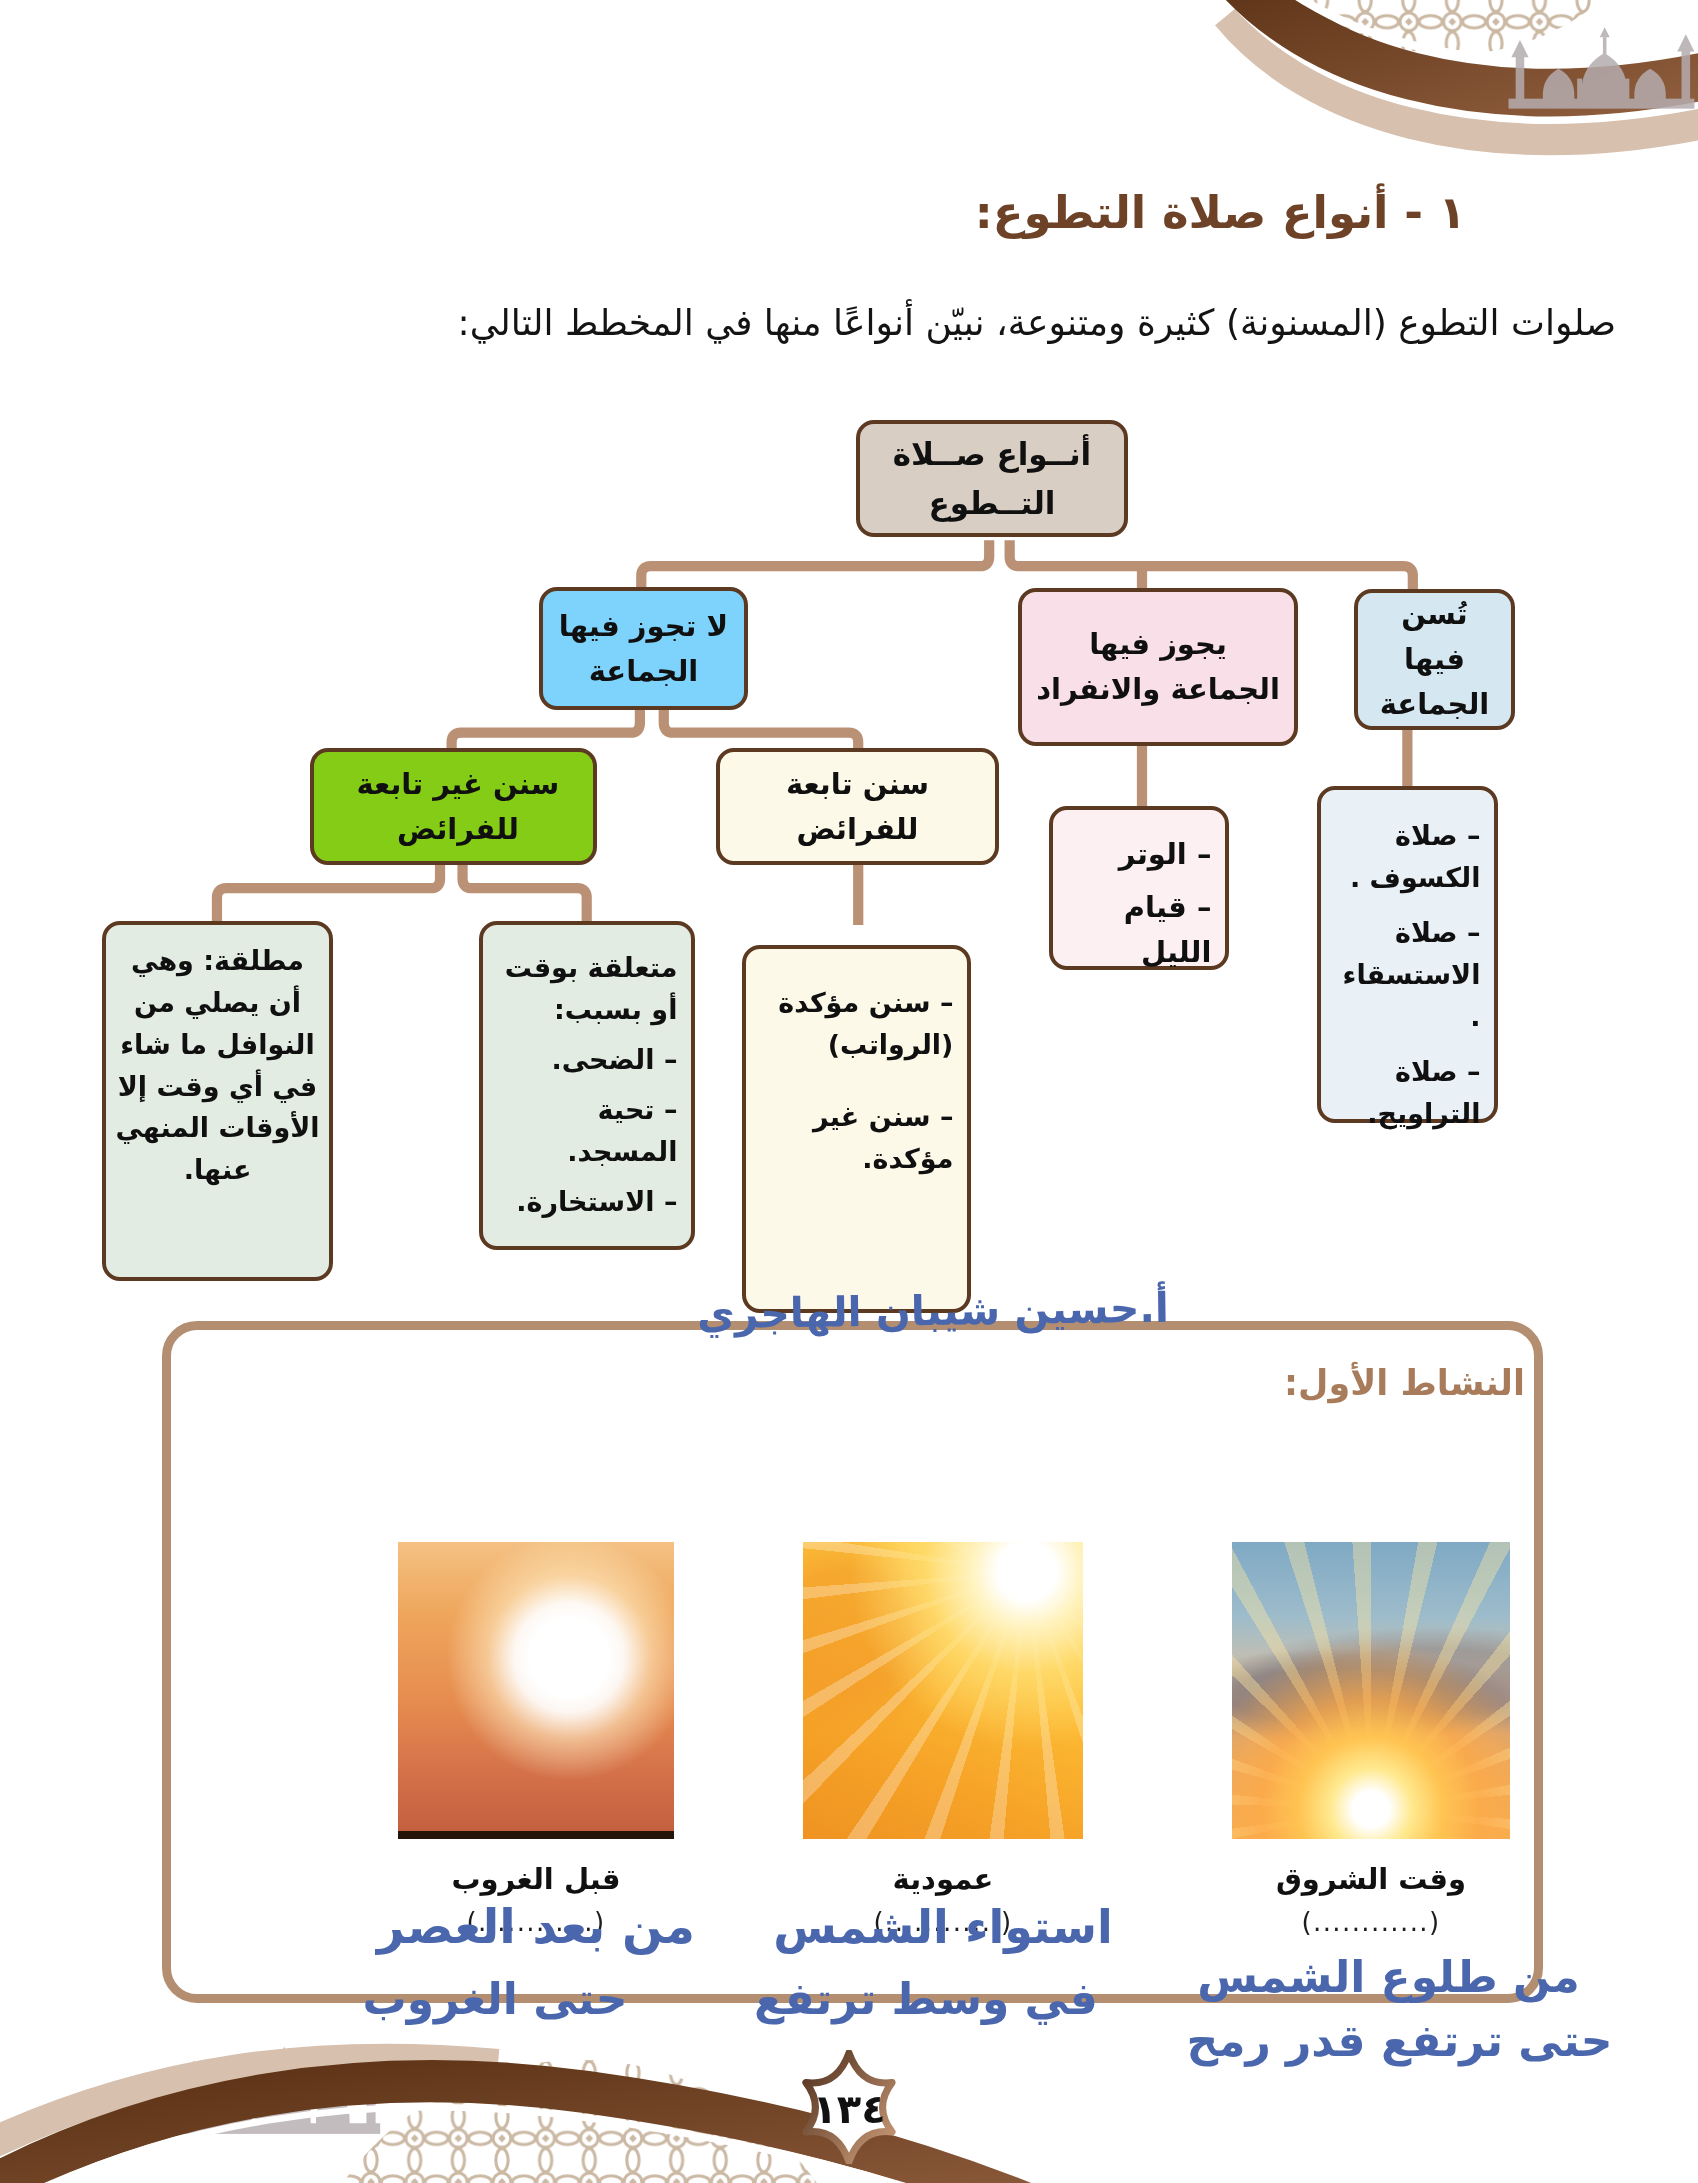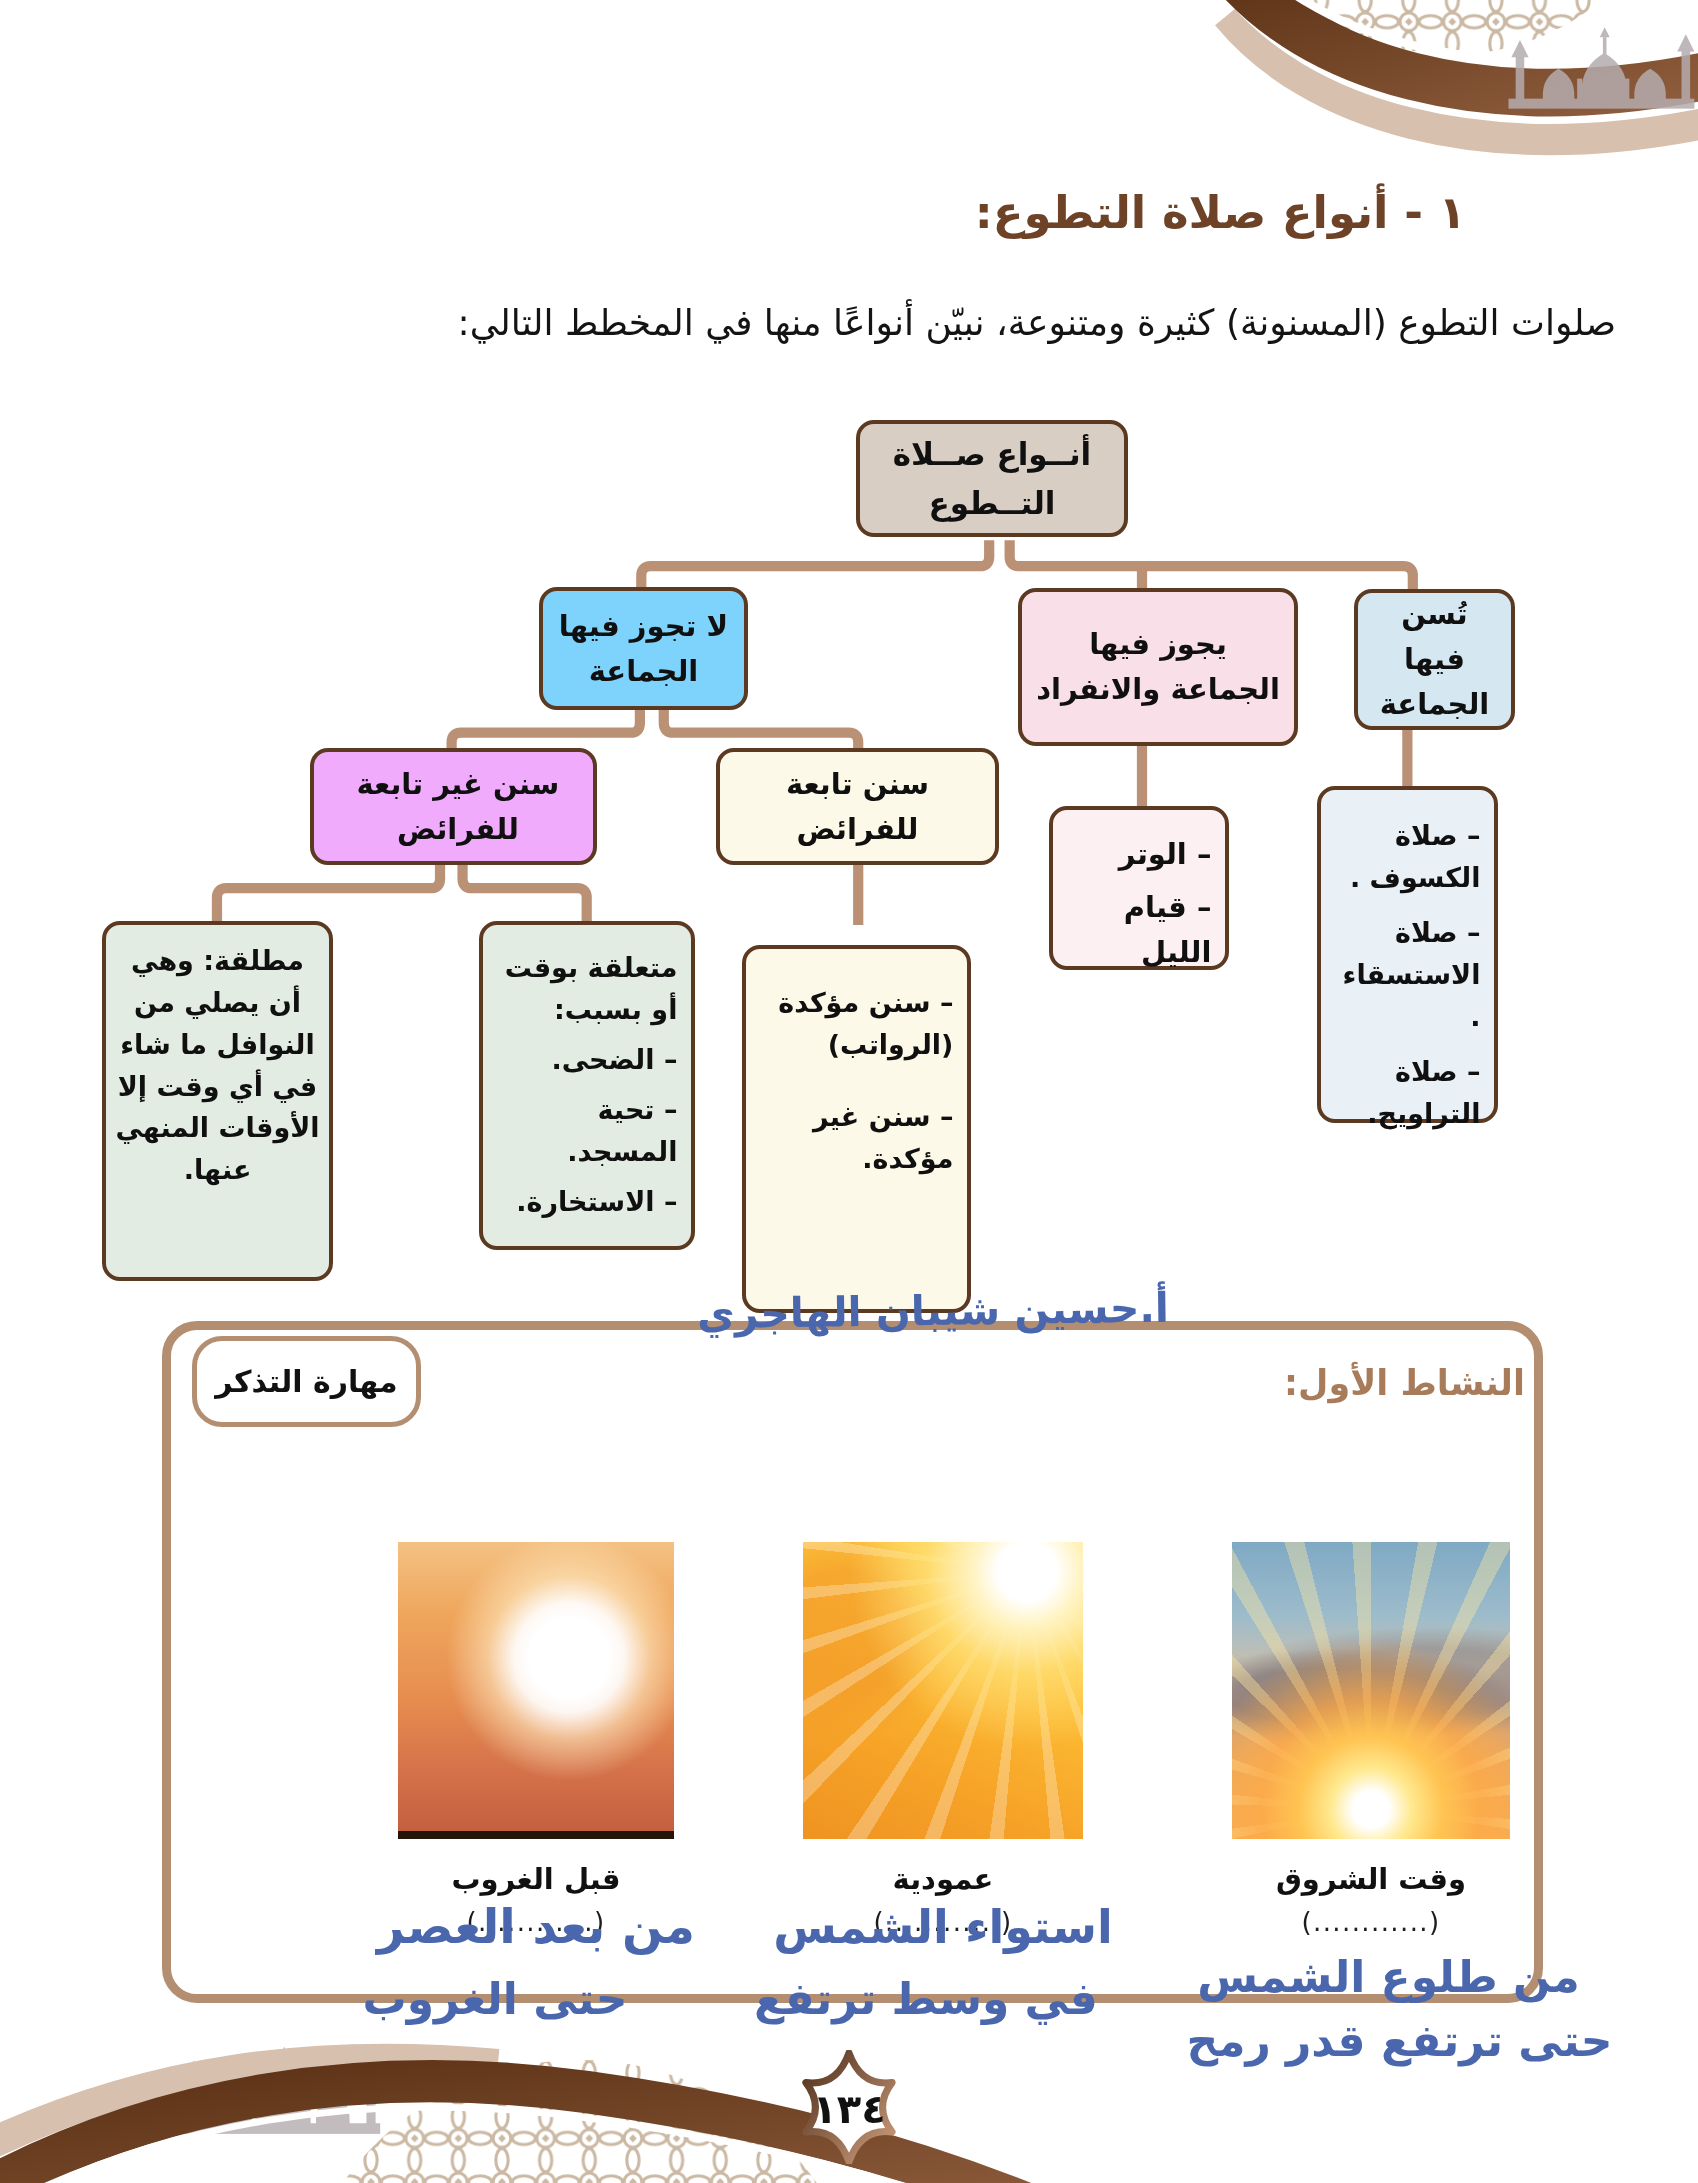--- a/index.html
+++ b/index.html
@@ -29,21 +29,21 @@
     border:4.8px solid #5C3A22;border-radius:18px;
     display:flex;flex-direction:column;align-items:center;justify-content:center;
     text-align:center;font-weight:bold;color:#101010;line-height:1.55;
     padding:6.8px 8.2px;
   }
   .fbox.listy{justify-content:flex-start;align-items:stretch;text-align:right;padding:18px 13.6px;}
   #box-root    {left:856px;top:420px;width:272px;height:117px;background:#d9cec3;font-size:31px;}
   #box-nojamaa {left:539px;top:587px;width:209px;height:123px;background:#7dd3fc;font-size:29px;}
   #box-both    {left:1018px;top:588px;width:280px;height:158px;background:#f9dfe7;font-size:29px;}
   #box-jamaa   {left:1354px;top:589px;width:161px;height:141px;background:#d5e8f1;font-size:29px;}
-  #box-ghayr   {left:310px;top:748px;width:287px;height:117px;background:#f0abfc;font-size:29px;padding-left:17px;}
+  #box-ghayr   {left:310px;top:748px;width:287px;height:117px;background:#84cc16;font-size:29px;padding-left:17px;}
   #box-tabia   {left:716px;top:748px;width:283px;height:117px;background:#fdf9e8;font-size:29px;}
   #box-motlaqa {left:102px;top:921px;width:231px;height:360px;background:#e3ece3;font-size:27px;justify-content:flex-start;padding-top:15px;}
   #box-mutaaliqa{left:479px;top:921px;width:216px;height:329px;background:#e3ece3;font-size:27px;}
   #box-sunan   {left:742px;top:921px;width:229px;height:368px;background:#fdf9e8;font-size:27px;margin-top:24px;}
   #box-witr    {left:1049px;top:806px;width:180px;height:164px;background:#fdf0f3;font-size:29px;}
   #box-kusuf   {left:1317px;top:786px;width:181px;height:337px;background:#e9f1f7;font-size:27px;}
   .fbox .li{display:block;margin:4.1px 0;}
   #box-sunan .li{margin:15px 0;}
   #box-kusuf .li{margin:6.8px 0;}
 
@@ -233,23 +233,20 @@
   </div>
   <div class="fbox listy" id="box-kusuf">
     <span class="li">– صلاة الكسوف .</span>
     <span class="li">– صلاة الاستسقاء .</span>
     <span class="li">– صلاة التراويح.</span>
   </div>
 
   <div class="activity-box"></div>
   <div class="teacher-note">أ.حسين شيبان الهاجري</div>
   <div class="nashat">النشاط الأول:</div>
-  <div class="skill-badge">
-    <span>مهارة التذكر</span>
-  </div>
 
   <div class="card card-sunrise">
     <div class="photo photo-sunrise"></div>
     <div class="caption">وقت الشروق</div>
     <div class="dots">(............)</div>
     <div class="answer1">من طلوع الشمس</div>
     <div class="answer2">حتى ترتفع قدر رمح</div>
   </div>
   <div class="card card-noon">
     <div class="photo photo-noon"></div>

